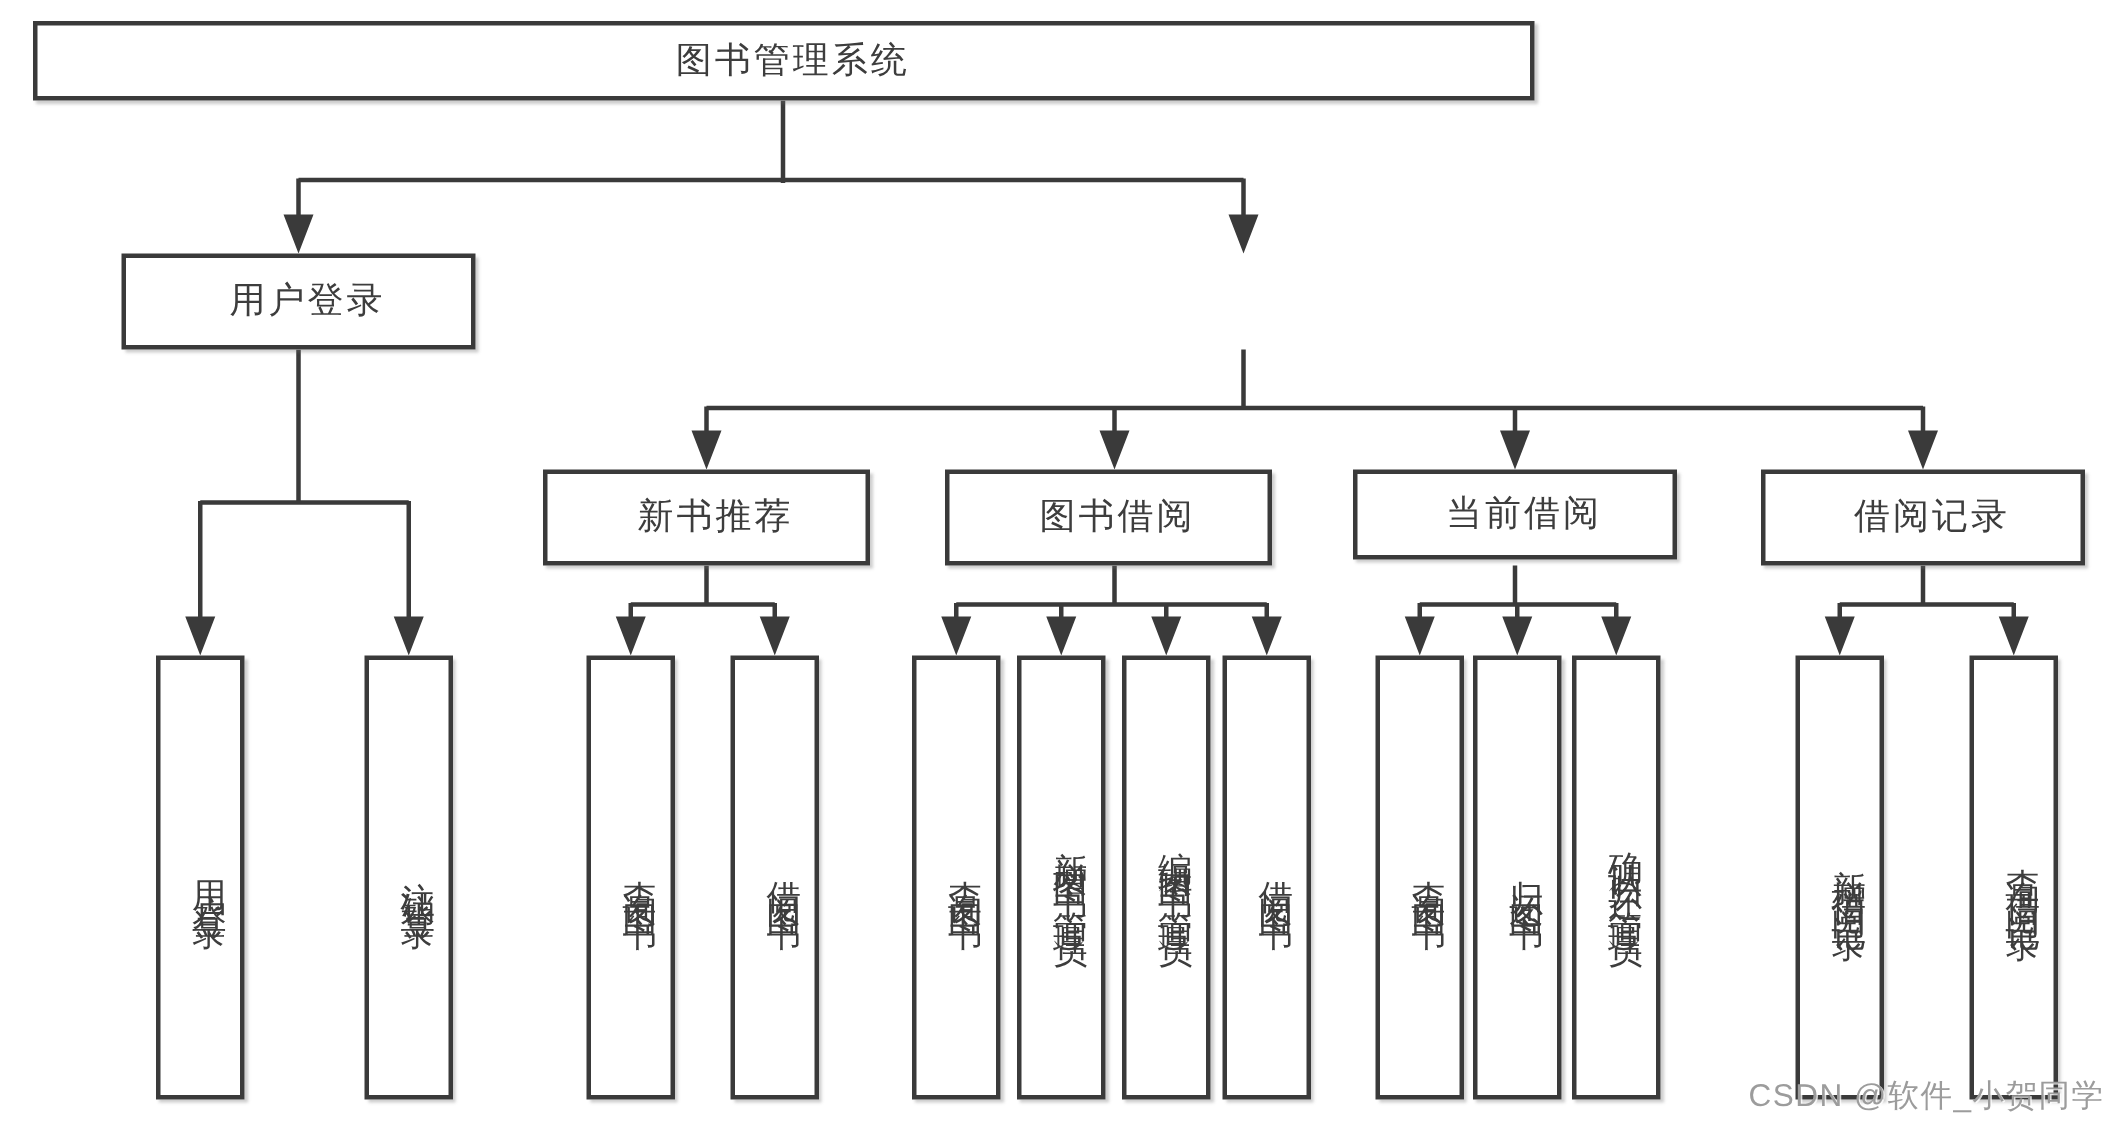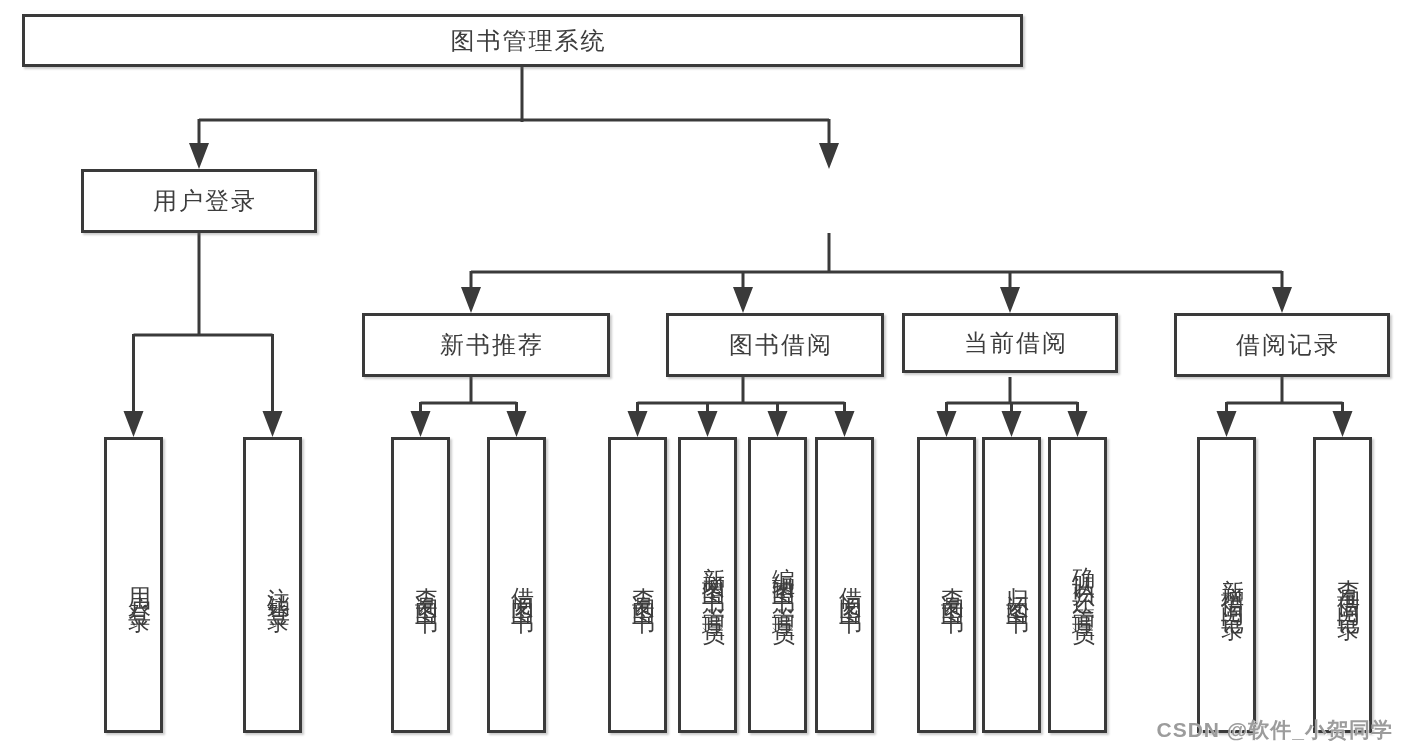--- a/index.html
+++ b/index.html
@@ -33,27 +33,26 @@
     writing-mode:vertical-lr;
     text-orientation:mixed;
     font-size:23px;
     letter-spacing:8px;
     line-height:1;
     white-space:normal;
   }
   .watermark{
     position:absolute;
     top:716px;
-    right:12px;
+    right:2px;
     font-size:21px;
     color:#9c9c9c;
     letter-spacing:1px;
     text-shadow:1px 1px 0 rgba(255,255,255,0.8);
     white-space:nowrap;
-    font-weight:bold;
   }
 </style>
 </head>
 <body>
 
 <div class="canvas">
 
   <svg class="connectors" viewBox="0 0 1405 747" xmlns="http://www.w3.org/2000/svg">
     <path fill="none" stroke="#3a3a3a" stroke-width="3" d="
       M522 67 V122
@@ -112,24 +111,24 @@
   </svg>
 
   <div class="node" style="left:22px;top:14px;width:1001px;height:53px">
     <span class="lbl">图书管理系统</span>
   </div>
 
   <div class="node" style="left:81px;top:169px;width:236px;height:64px">
     <span class="lbl">用户登录</span>
   </div>
 
-  <div class="node" style="left:362px;top:313px;width:248px;height:64px">
+  <div class="node" style="left:362px;top:313px;width:218px;height:64px">
     <span class="lbl">新书推荐</span>
   </div>
-  <div class="node" style="left:666px;top:313px;width:218px;height:64px">
+  <div class="node" style="left:630px;top:313px;width:218px;height:64px">
     <span class="lbl">图书借阅</span>
   </div>
   <div class="node" style="left:902px;top:313px;width:216px;height:60px">
     <span class="lbl">当前借阅</span>
   </div>
   <div class="node" style="left:1174px;top:313px;width:216px;height:64px">
     <span class="lbl">借阅记录</span>
   </div>
 
   <div class="node vert" style="left:104px;top:437px;width:59px;height:296px">

